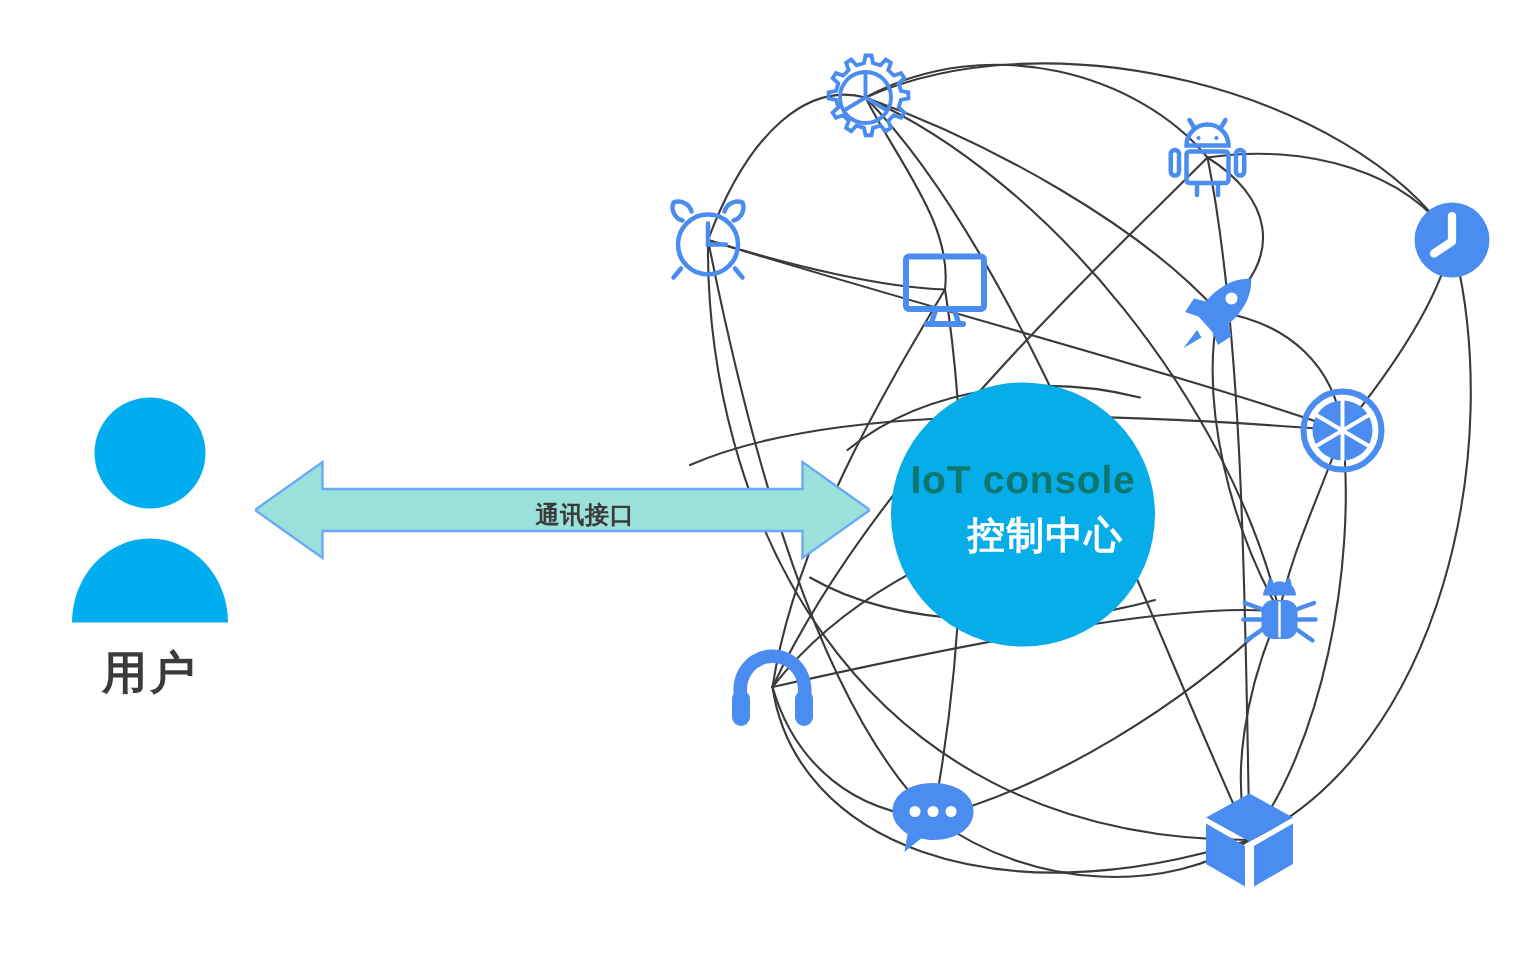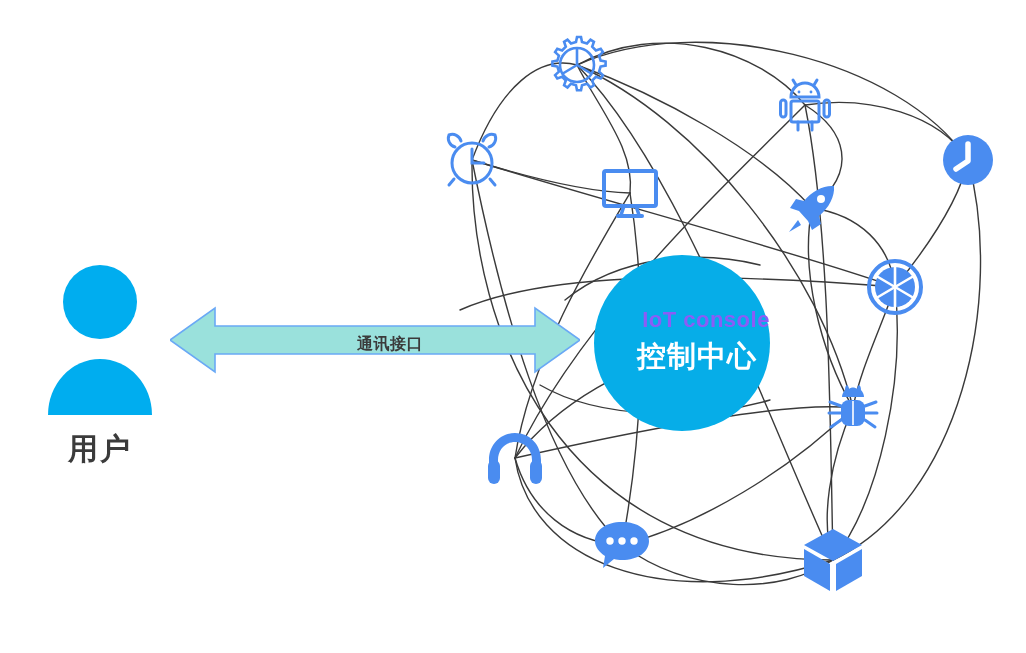--- a/index.html
+++ b/index.html
@@ -2,26 +2,26 @@
 <html><head>
 <meta charset="utf-8">
 <style>
   html,body{margin:0;padding:0;background:#ffffff;}
   body{width:1026px;height:653px;overflow:hidden;font-family:"Liberation Sans",sans-serif;}
   #canvas{position:relative;width:1026px;height:653px;background:#ffffff;}
   #net{position:absolute;left:0;top:0;width:1026px;height:653px;}
   .node{position:absolute;transform:translate(-50%,-50%);}
   #hub-label-en{
     position:absolute;left:682px;top:320px;transform:translate(-50%,-50%);
-    color:#8b5cf6;font-weight:bold;font-size:22px;letter-spacing:.5px;
-    white-space:nowrap;font-family:"Liberation Sans",sans-serif;margin-left:24px;
+    color:#0f766e;font-weight:bold;font-size:26px;letter-spacing:.5px;
+    white-space:nowrap;font-family:"Liberation Sans",sans-serif;
   }
   #hub-label-cn{
     position:absolute;left:697px;top:357px;transform:translate(-50%,-50%);
-    color:#ffffff;font-weight:bold;font-size:29px;letter-spacing:1px;
+    color:#ffffff;font-weight:bold;font-size:25px;letter-spacing:1px;
     white-space:nowrap;font-family:Liberation Serif, serif;
   }
   #user-label{
     position:absolute;left:100px;top:449px;transform:translate(-50%,-50%);
     color:#3b3b3b;font-weight:bold;font-size:30px;letter-spacing:2px;
     white-space:nowrap;font-family:Liberation Serif, serif;
   }
   #arrow-label{
     position:absolute;left:390px;top:344px;transform:translate(-50%,-50%);
     color:#3b3b3b;font-weight:bold;font-size:16px;letter-spacing:.5px;

